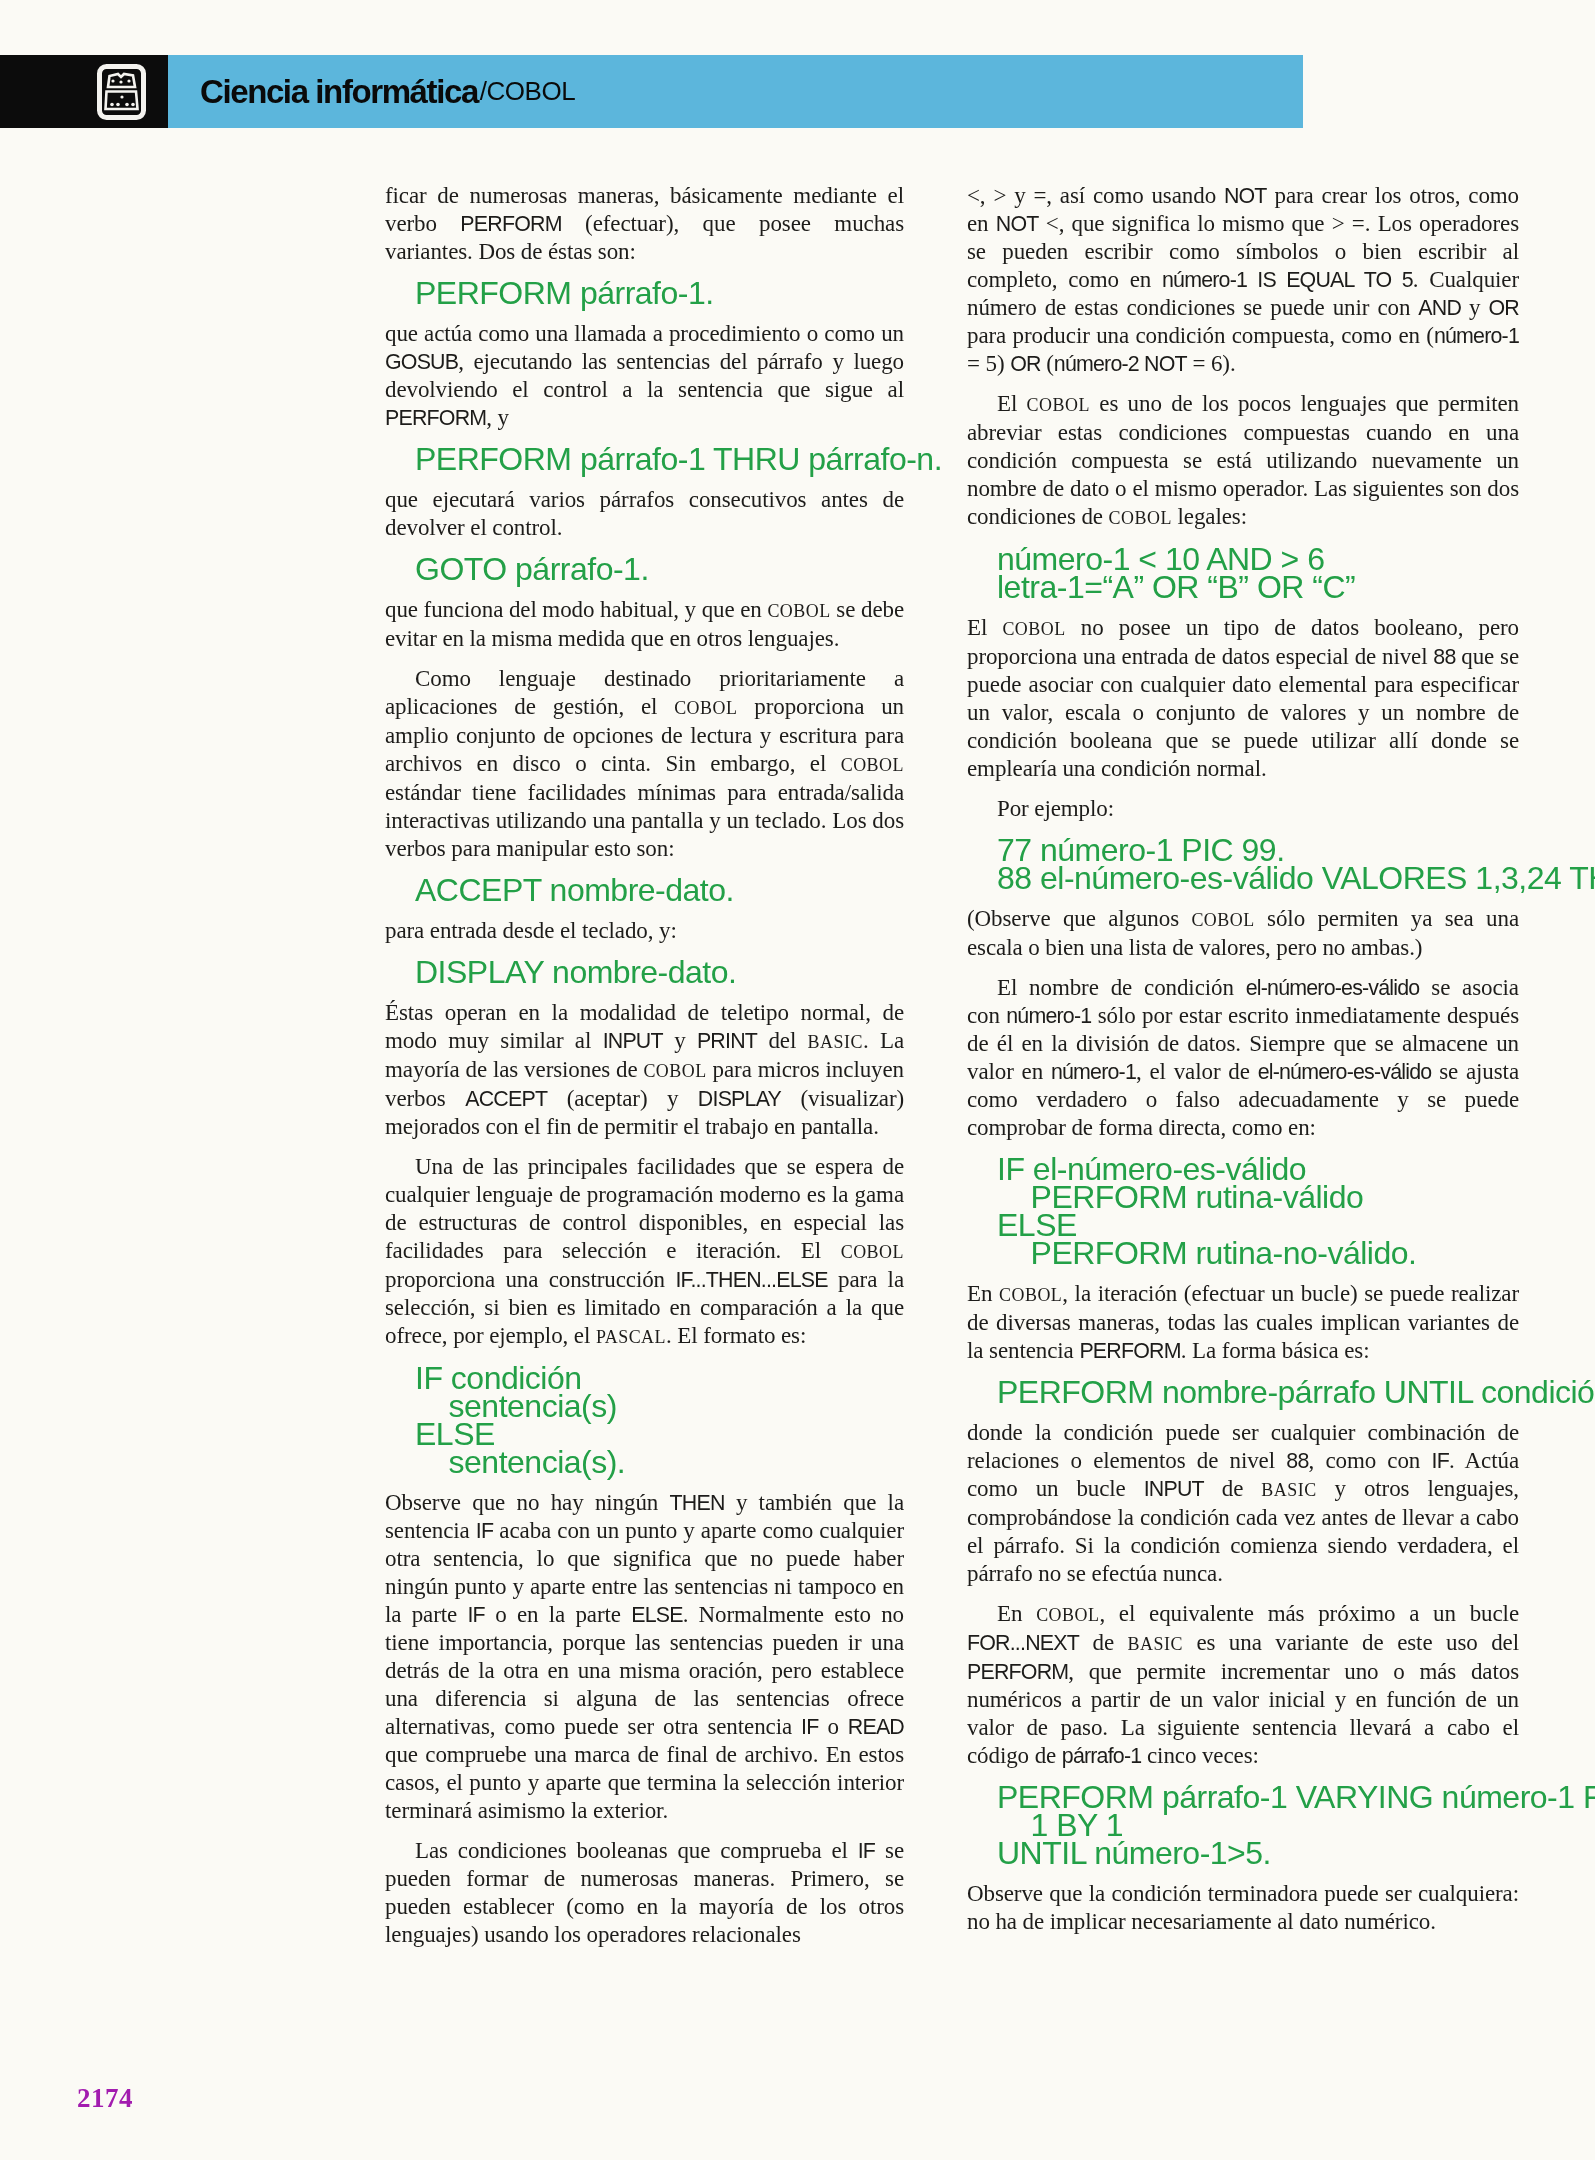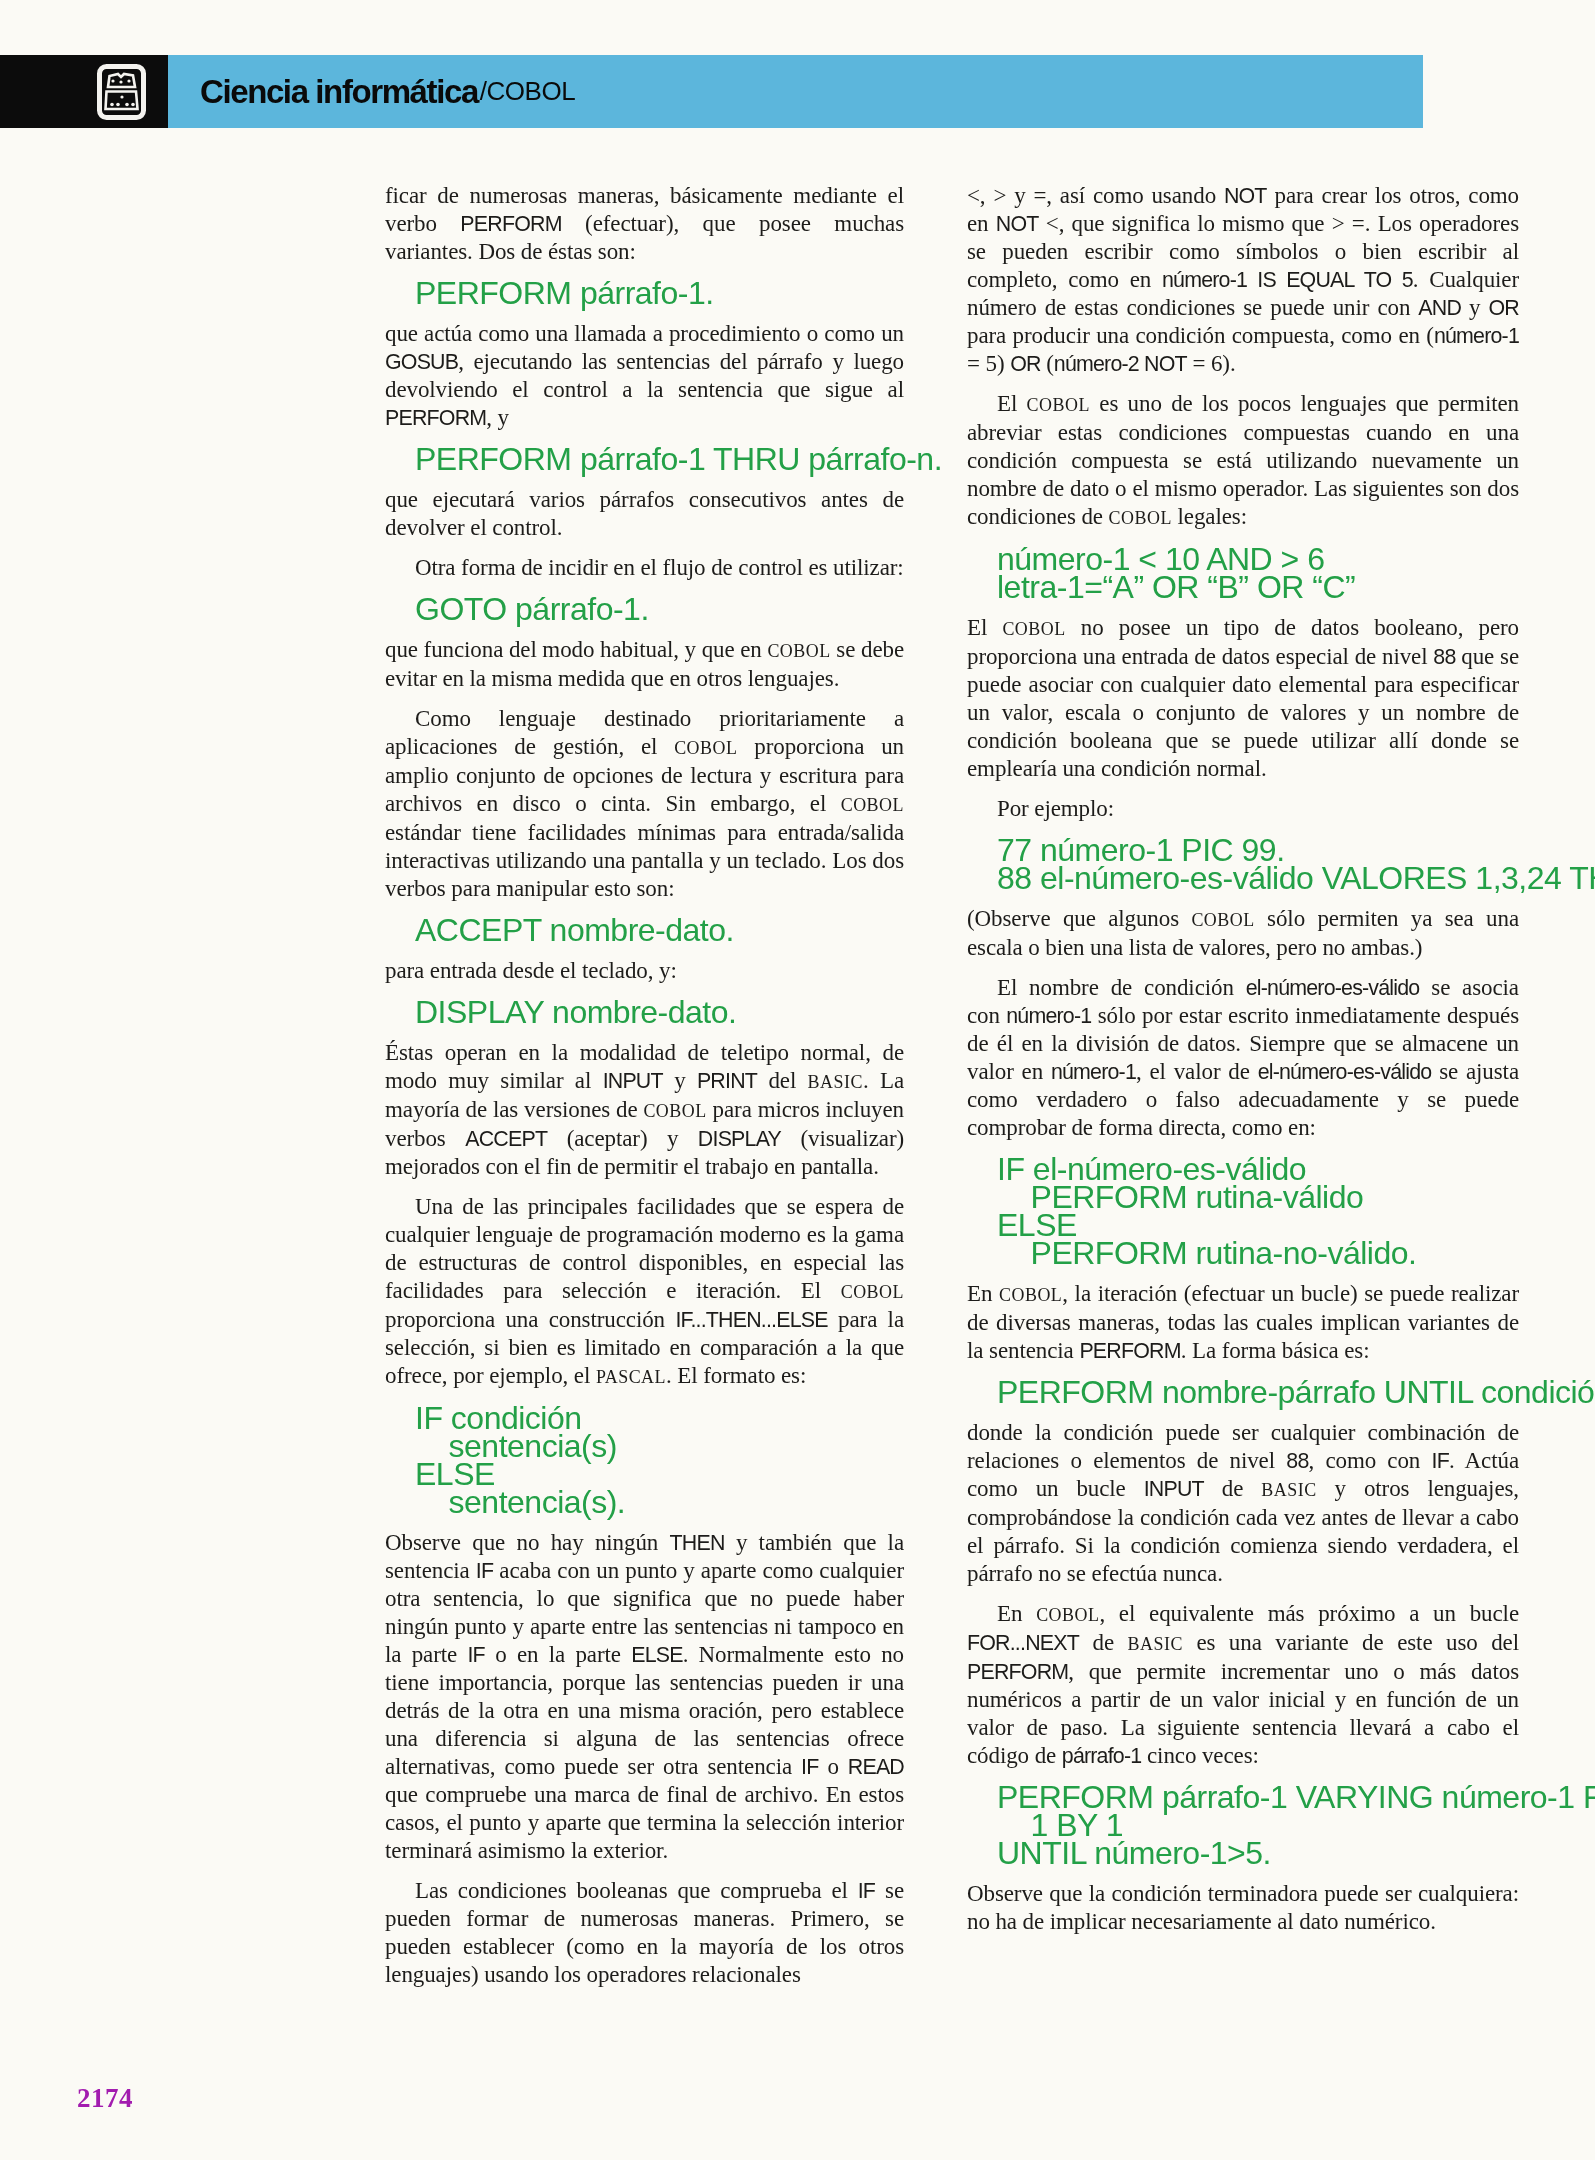--- a/index.html
+++ b/index.html
@@ -3,21 +3,21 @@
 <meta charset="utf-8">
 <style>
   html,body { margin:0; padding:0; background:#fbfaf5; }
   .page {
     position:relative; width:1595px; height:2160px;
     background:#fbfaf5;
     font-family:"Liberation Serif", serif;
     color:#1d1c1a; overflow:hidden;
   }
   
-  .header-bar { position:absolute; left:0; top:55px; width:1423px; height:73px; }
+  .header-bar { position:absolute; left:0; top:55px; width:1303px; height:73px; }
   .section-box { position:absolute; left:0; top:0; width:168px; height:73px; background:#0c0c0c; }
   .section-icon { position:absolute; left:95px; top:7px; }
   .header-title { position:absolute; left:200px; top:0; height:73px; display:flex; align-items:center; }
   .title-main {
     font-family:"Liberation Sans", sans-serif; font-weight:bold;
     font-size:33px; letter-spacing:-1.4px; color:#0a0a0a;
   }
   .title-topic {
     font-family:"Liberation Sans", sans-serif; font-weight:400;
     font-size:26px; letter-spacing:-0.5px; color:#0a0a0a; margin-left:2px;
@@ -76,21 +76,20 @@
         <span class="title-topic">/COBOL</span>
     </div>
   </div>
 
   <div class="col col-left">
       <p class="">ficar de numerosas maneras, básicamente mediante el verbo <k>PERFORM</k> (efectuar), que posee muchas variantes. Dos de éstas son:</p>
       <div class="code">PERFORM párrafo-1.</div>
       <p class="">que actúa como una llamada a procedimiento o como un <k>GOSUB</k>, ejecutando las sentencias del párrafo y luego devolviendo el control a la sentencia que sigue al <k>PERFORM</k>, y</p>
       <div class="code">PERFORM párrafo-1 THRU párrafo-n.</div>
       <p class="">que ejecutará varios párrafos consecutivos antes de devolver el control.</p>
-      <p class="ind">Otra forma de incidir en el flujo de control es utilizar:</p>
       <div class="code">GOTO párrafo-1.</div>
       <p class="">que funciona del modo habitual, y que en <c>COBOL</c> se debe evitar en la misma medida que en otros lenguajes.</p>
       <p class="ind">Como lenguaje destinado prioritariamente a aplicaciones de gestión, el <c>COBOL</c> proporciona un amplio conjunto de opciones de lectura y escritura para archivos en disco o cinta. Sin embargo, el <c>COBOL</c> estándar tiene facilidades mínimas para entrada/salida interactivas utilizando una pantalla y un teclado. Los dos verbos para manipular esto son:</p>
       <div class="code">ACCEPT nombre-dato.</div>
       <p class="">para entrada desde el teclado, y:</p>
       <div class="code">DISPLAY nombre-dato.</div>
       <p class="">Éstas operan en la modalidad de teletipo normal, de modo muy similar al <k>INPUT</k> y <k>PRINT</k> del <c>BASIC</c>. La mayoría de las versiones de <c>COBOL</c> para micros incluyen verbos <k>ACCEPT</k> (aceptar) y <k>DISPLAY</k> (visualizar) mejorados con el fin de permitir el trabajo en pantalla.</p>
       <p class="ind">Una de las principales facilidades que se espera de cualquier lenguaje de programación moderno es la gama de estructuras de control disponibles, en especial las facilidades para selección e iteración. El <c>COBOL</c> proporciona una construcción <k>IF...THEN...ELSE</k> para la selección, si bien es limitado en comparación a la que ofrece, por ejemplo, el <c>PASCAL</c>. El formato es:</p>
       <div class="code">IF condición
     sentencia(s)

